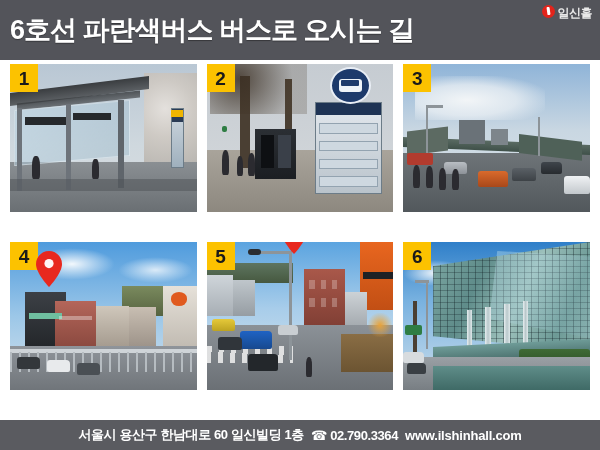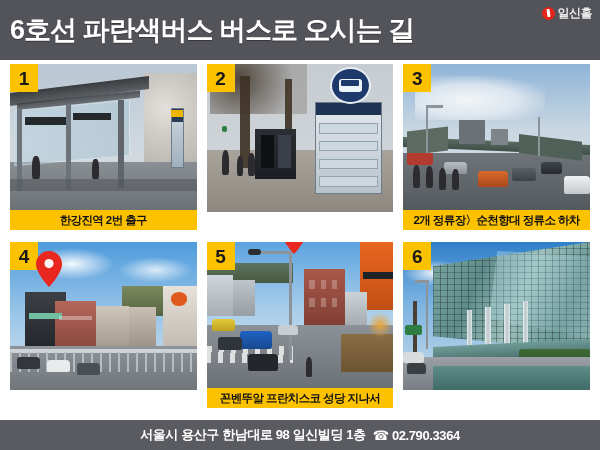--- a/index.html
+++ b/index.html
@@ -35,21 +35,21 @@
     color: #ffffff;
     letter-spacing: -1px;
     white-space: nowrap;
     text-shadow: 0 1px 1px rgba(0,0,0,0.35);
   }
   .brand {
     position: absolute;
     right: 8px;
     top: 5px;
     display: flex;
-    align-items: center;
+    align-items: flex-start;
     gap: 3px;
   }
   .brand-mark {
     width: 13px; height: 13px;
     border-radius: 50%;
     background: #e2241b;
     position: relative;
     flex: none;
   }
   .brand-mark::after {
@@ -266,21 +266,20 @@
         <div class="blk" style="left:34%;top:33%;width:20%;height:5%;background:#26292c;"></div>
         <div class="signboard" style="left:86%;top:30%;width:7%;height:40%;">
           <div class="signboard-head"></div>
         </div>
         <div class="blk" style="left:86.5%;top:31%;width:6%;height:5%;background:#f0b500;"></div>
         <div class="person" style="left:12%;top:62%;width:4%;height:16%;"></div>
         <div class="person" style="left:44%;top:64%;width:3.5%;height:14%;"></div>
         <div class="blk" style="left:0;top:78%;width:100%;height:8%;background:#4d5155;opacity:.5;"></div>
       </div>
       <div class="badge">1</div>
-      <div class="caption">한강진역 2번 출구</div>
     </div>
 
     <div class="card">
       <div class="photo">
         <div class="sky s2"></div>
         <div class="ground" style="height:42%;background:linear-gradient(#a9a49b,#8d887f);"></div>
         <div class="tree" style="left:18%;top:8%;width:5%;height:62%;"></div>
         <div class="tree" style="left:42%;top:10%;width:3.5%;height:56%;"></div>
         <div class="blk" style="left:2%;top:0;width:52%;height:34%;background:radial-gradient(circle at 30% 30%, rgba(60,48,36,.85), rgba(80,66,50,.25) 70%);"></div>
         <div class="blk" style="left:26%;top:44%;width:22%;height:34%;background:linear-gradient(#2b2f34,#1b1e22);"></div>
@@ -322,21 +321,20 @@
         <div class="car" style="left:86%;top:76%;width:14%;height:12%;background:linear-gradient(#f0f2f4,#c3c8cc);"></div>
         <div class="car" style="left:74%;top:66%;width:11%;height:8%;background:linear-gradient(#3f454b,#272b2f);"></div>
         <div class="car" style="left:22%;top:66%;width:12%;height:8%;background:linear-gradient(#b9bec3,#8d9298);"></div>
         <div class="blk" style="left:2%;top:60%;width:14%;height:8%;background:#b23b2e;border-radius:2px;"></div>
         <div class="person" style="left:5%;top:68%;width:4%;height:16%;"></div>
         <div class="person" style="left:12%;top:69%;width:4%;height:15%;"></div>
         <div class="person" style="left:19%;top:70%;width:4%;height:15%;"></div>
         <div class="person" style="left:26%;top:71%;width:4%;height:14%;"></div>
       </div>
       <div class="badge">3</div>
-      <div class="caption">2개 정류장〉순천향대 정류소 하차</div>
     </div>
 
     <div class="card">
       <div class="photo">
         <div class="sky s4"></div>
         <div class="blk" style="left:10%;top:4%;width:46%;height:22%;background:radial-gradient(ellipse at 50% 50%, rgba(255,255,255,.92), rgba(255,255,255,0) 70%);"></div>
         <div class="blk" style="left:58%;top:10%;width:40%;height:18%;background:radial-gradient(ellipse at 50% 50%, rgba(255,255,255,.75), rgba(255,255,255,0) 70%);"></div>
         <div class="blk" style="left:60%;top:30%;width:40%;height:20%;background:linear-gradient(#7a8a5e,#566340);"></div>
         <div class="bld" style="left:8%;top:34%;width:22%;height:36%;background:linear-gradient(#3c4046,#24272b);"></div>
         <div class="bld" style="left:24%;top:40%;width:22%;height:30%;background:linear-gradient(#b4665a,#8c4a40);"></div>
@@ -388,21 +386,20 @@
         <div class="car" style="left:38%;top:56%;width:11%;height:7%;background:#c9ced2;"></div>
         <div class="person" style="left:53%;top:78%;width:3.5%;height:13%;"></div>
         <div class="blk" style="left:72%;top:62%;width:28%;height:26%;background:linear-gradient(#8a6a3c,#6b5029);opacity:.9;"></div>
         <div class="blk" style="left:86%;top:48%;width:14%;height:16%;background:radial-gradient(circle at 50% 50%, #e8a33a, rgba(232,163,58,0) 72%);"></div>
         <svg class="pin" style="left:40%;top:-16%;" viewBox="0 0 26 36">
           <path d="M13 0C5.8 0 0 5.8 0 13c0 9.5 13 23 13 23s13-13.5 13-23C26 5.8 20.2 0 13 0z" fill="#e8281e"></path>
           <circle cx="13" cy="12.6" r="4.6" fill="#ffffff" opacity="0.95"></circle>
         </svg>
       </div>
       <div class="badge">5</div>
-      <div class="caption">꼰벤뚜알 프란치스코 성당 지나서</div>
     </div>
 
     <div class="card">
       <div class="photo">
         <div class="sky s6"></div>
         <div class="blk" style="left:0;top:12%;width:34%;height:18%;background:radial-gradient(ellipse at 50% 50%, rgba(255,255,255,.9), rgba(255,255,255,0) 70%);"></div>
         <div class="glasswall" style="left:16%;top:0;width:84%;height:74%;clip-path:polygon(0 22%, 100% 0, 100% 100%, 0 86%);">
           <div class="grid-lines"></div>
         </div>
         <div class="blk" style="left:46%;top:6%;width:54%;height:64%;background:linear-gradient(120deg, rgba(190,225,235,.42), rgba(120,170,180,.18));clip-path:polygon(8% 0, 100% 6%, 100% 92%, 0 72%);"></div>
@@ -420,20 +417,21 @@
         <div class="blk" style="left:1%;top:56%;width:9%;height:7%;background:#2e7d43;border-radius:2px;"></div>
         <div class="car" style="left:0%;top:74%;width:11%;height:8%;background:#d8dcdf;"></div>
         <div class="car" style="left:2%;top:82%;width:10%;height:7%;background:#3a3f44;"></div>
       </div>
       <div class="badge">6</div>
     </div>
 
   </div>
 
   <div class="footer">
-    <span class="footer-text">서울시 용산구 한남대로 98 일신빌딩 1층</span>
+    <span class="footer-text">서울시 용산구 한남대로 60 일신빌딩 1층</span>
     <span class="footer-phone">
       <span class="phone-glyph">☎</span>
       <span class="footer-text">02.790.3364</span>
     </span>
+    <span class="footer-url">www.ilshinhall.com</span>
   </div>
 
 </div>
 
 </body></html>

